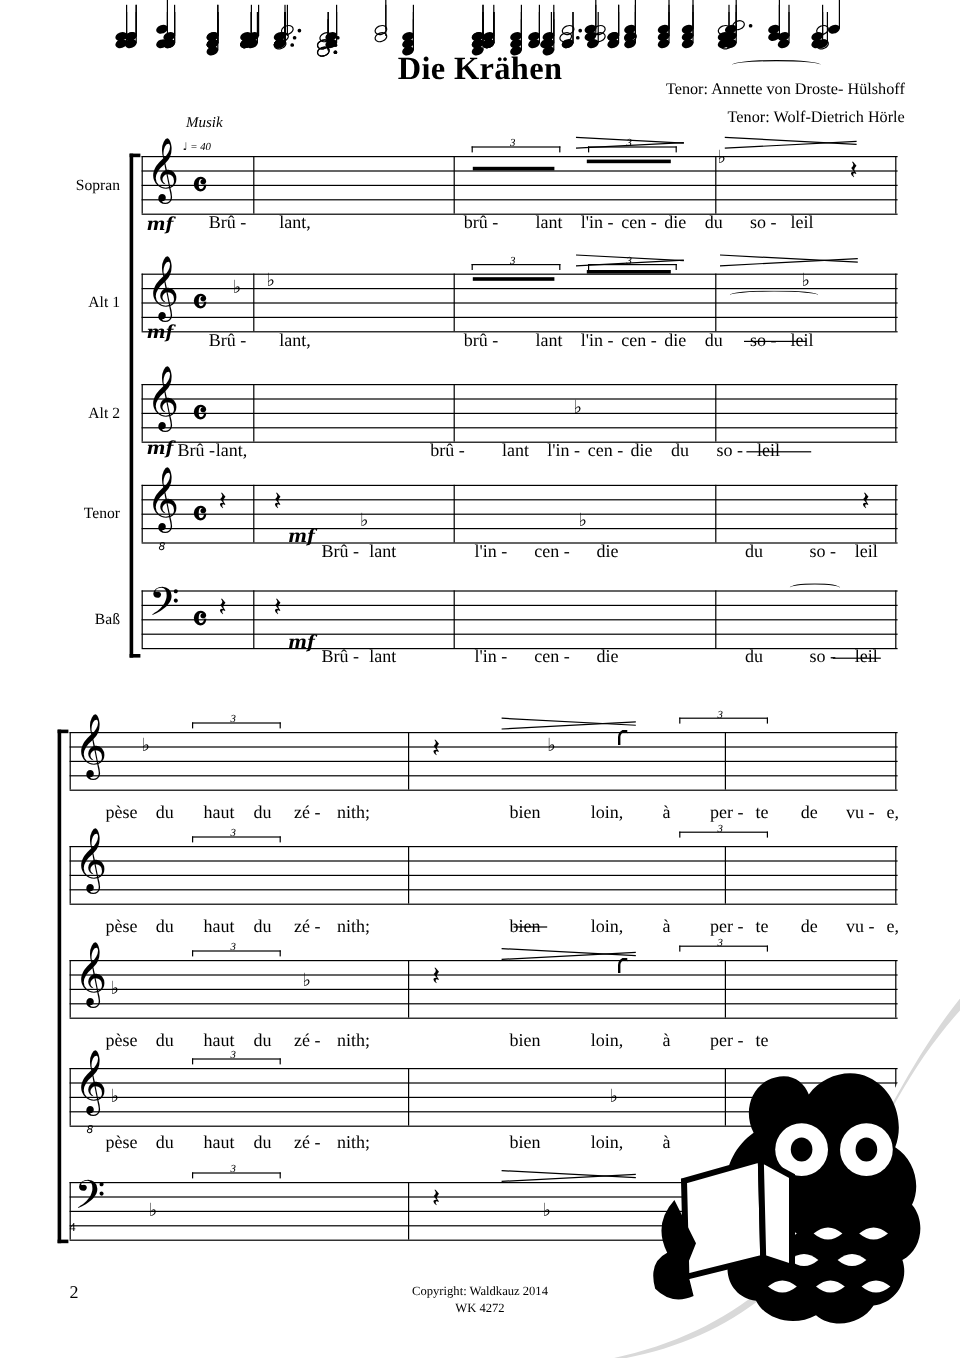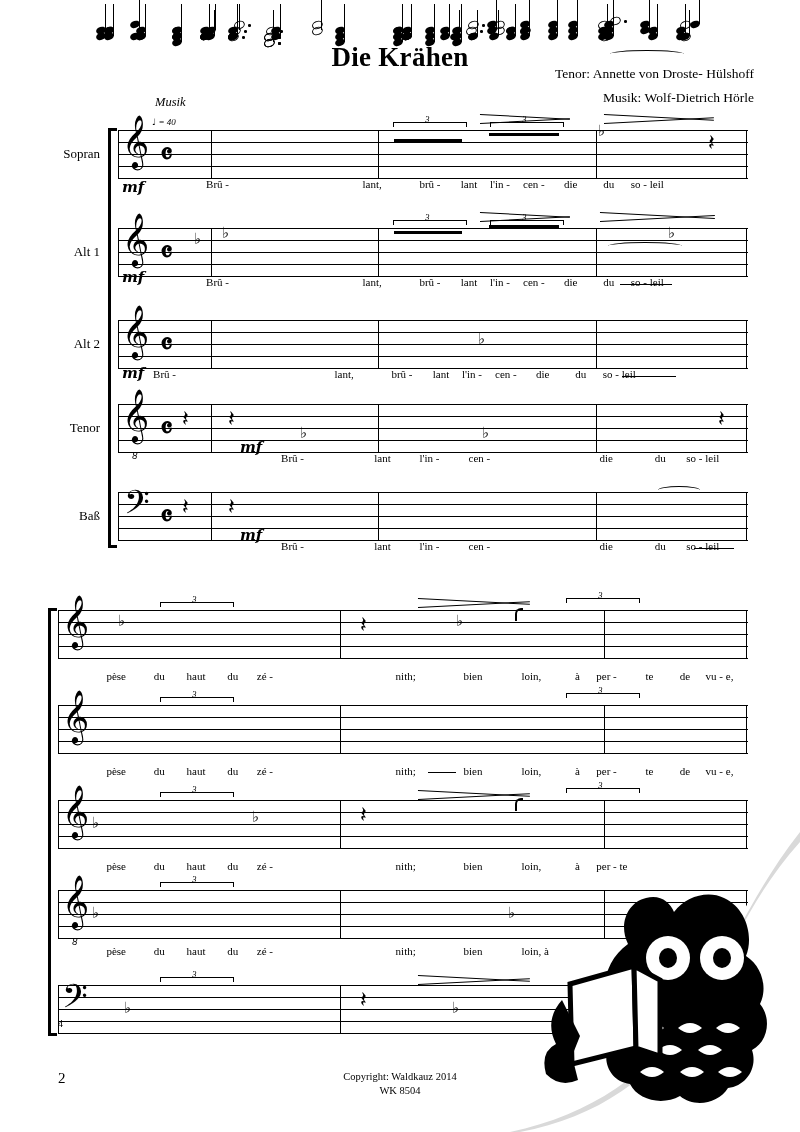--- a/index.html
+++ b/index.html
@@ -39,21 +39,21 @@
   .brace-l{position:absolute;background:#000;}
   .label{
     position:absolute;font-size:13px;text-align:right;white-space:nowrap;
   }
   .clef{position:absolute;font-family:"DejaVu Sans", sans-serif;line-height:1;}
   .clef.treble{font-size:46px;}
   .clef.bass{font-size:40px;}
   .clef.oct8{position:absolute;font-size:9px;font-style:italic;}
   .timesig{position:absolute;font-family:"DejaVu Serif", serif;font-size:29px;font-weight:bold;line-height:1;}
   .dyn{position:absolute;font-style:italic;font-weight:bold;font-family:"DejaVu Serif", serif;font-size:15px;}
-  .lyricline{position:absolute;font-size:11px;white-space:nowrap;letter-spacing:0;text-align:right;}
+  .lyricline{position:absolute;font-size:15px;white-space:nowrap;letter-spacing:0;}
   .trip{position:absolute;font-size:9px;font-style:italic;}
   .trip-brk{position:absolute;border-top:1px solid #000;border-left:1px solid #000;border-right:1px solid #000;height:4px;}
 
   
   .nh{position:absolute;width:9.5px;height:7px;background:#000;border-radius:50%;transform:rotate(-20deg);}
   .nh.open{background:transparent;border:1.6px solid #000;width:9px;height:6.4px;}
   .stem{position:absolute;width:1.4px;background:#000;}
   .dot{position:absolute;width:2.6px;height:2.6px;border-radius:50%;background:#000;}
   .flag{position:absolute;width:6px;height:11px;border-left:2px solid #000;border-top:2px solid #000;border-top-left-radius:6px;}
   .rest-q{position:absolute;font-family:"DejaVu Sans", sans-serif;font-size:22px;line-height:1;}
@@ -67,21 +67,21 @@
   .page-num{position:absolute;left:58px;top:1070px;font-size:15px;}
   .copyright{position:absolute;left:0;top:1070px;width:800px;text-align:center;font-size:10.5px;line-height:1.35;}
 </style>
 </head>
 <body>
 
 <div class="page">
 
   <div class="title">Die Krähen</div>
   <div class="credit text-line">Tenor: Annette von Droste- Hülshoff</div>
-  <div class="credit music-line">Musik: Wolf-Dietrich Hörle</div>
+  <div class="credit music-line">Tenor: Wolf-Dietrich Hörle</div>
   <div class="tempo-word">Musik</div>
   <div class="tempo-metro">
     <span style="font-family:'DejaVu Sans',sans-serif;">♩</span>
     <span>= 40</span>
   </div>
 
   <div class="system" id="sys1" style="left:0;top:0;width:800px;height:580px;">
 
     <div class="brace-l" style="left:108px;top:128px;width:3px;height:420px;"></div>
     <div class="brace-l" style="left:108px;top:128px;width:9px;height:3px;"></div>
@@ -673,21 +673,21 @@
       <i style="transform:rotate(3deg);"></i>
         <i style="top:9px;transform:rotate(-3deg);"></i>
     </div>
 
     <div style="position:absolute;left:58px;top:1018px;font-size:10px;">4</div>
   </div>
 
   <div class="page-num">2</div>
   <div class="copyright">
     <div>Copyright: Waldkauz 2014</div>
-    <div>WK 8504</div>
+    <div>WK 4272</div>
   </div>
 
   <div style="position:absolute;right:0;bottom:0;width:290px;height:300px;overflow:hidden;">
     <svg width="290" height="300" viewBox="0 0 290 300" xmlns="http://www.w3.org/2000/svg">
 
       <path d="M290 0 L290 300 L0 300 C 90 280 150 230 190 160 C 225 95 250 40 290 0 Z" fill="#ffffff"></path>
       <path d="M290 10 C 250 55 228 100 196 165 C 156 236 96 284 10 300 L0 300 C 95 280 155 228 195 158 C 230 96 252 48 290 0 Z" fill="#d9d9d9"></path>
       <g fill="#000000">
 
         <path d="M118 112 C 108 92 118 70 136 66 C 150 62 160 70 164 80 C 176 64 198 58 214 66 C 236 76 244 104 236 124 C 252 134 258 156 250 172 C 262 186 258 210 242 218 C 248 236 236 254 218 256 C 208 272 184 276 170 264 C 152 274 128 268 120 252 C 102 250 92 232 98 216 C 84 204 84 182 98 170 C 90 152 98 126 118 112 Z"></path>

